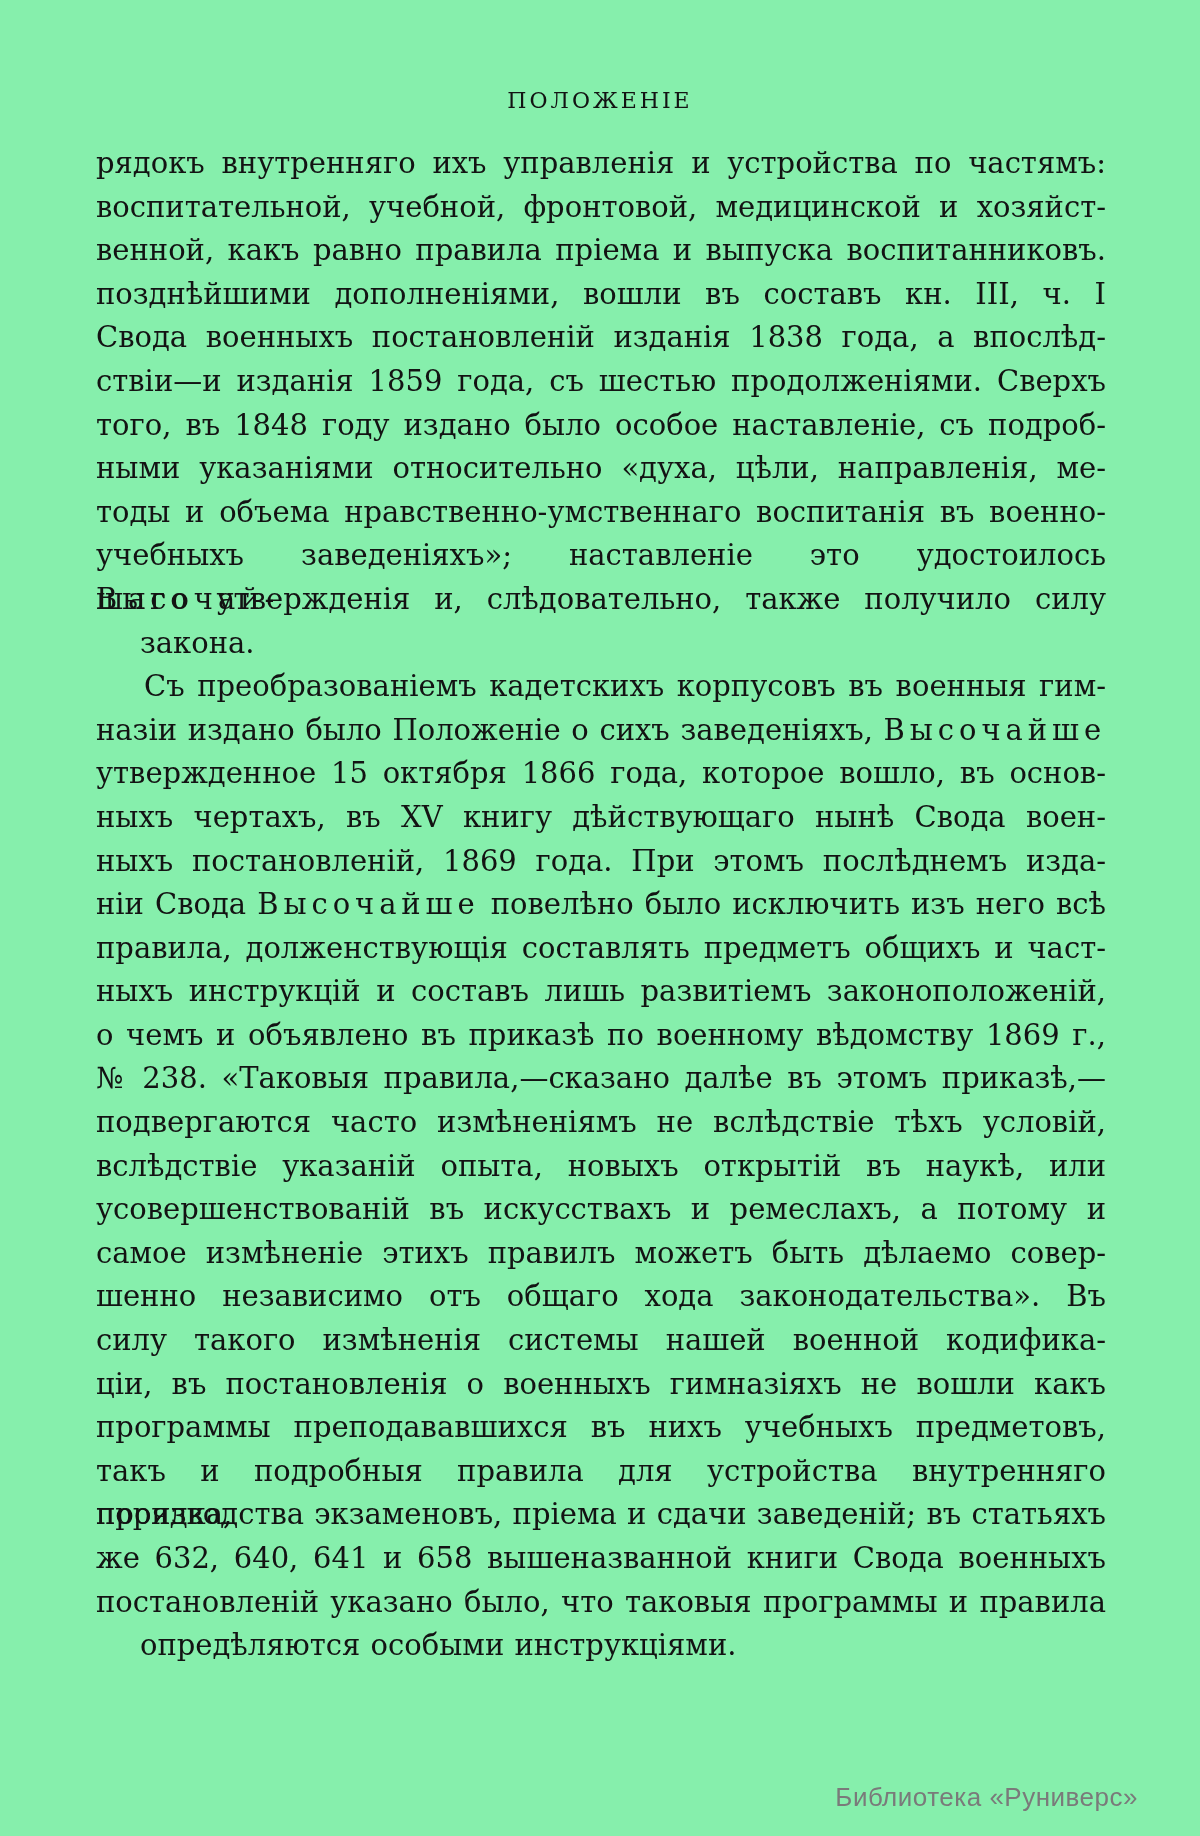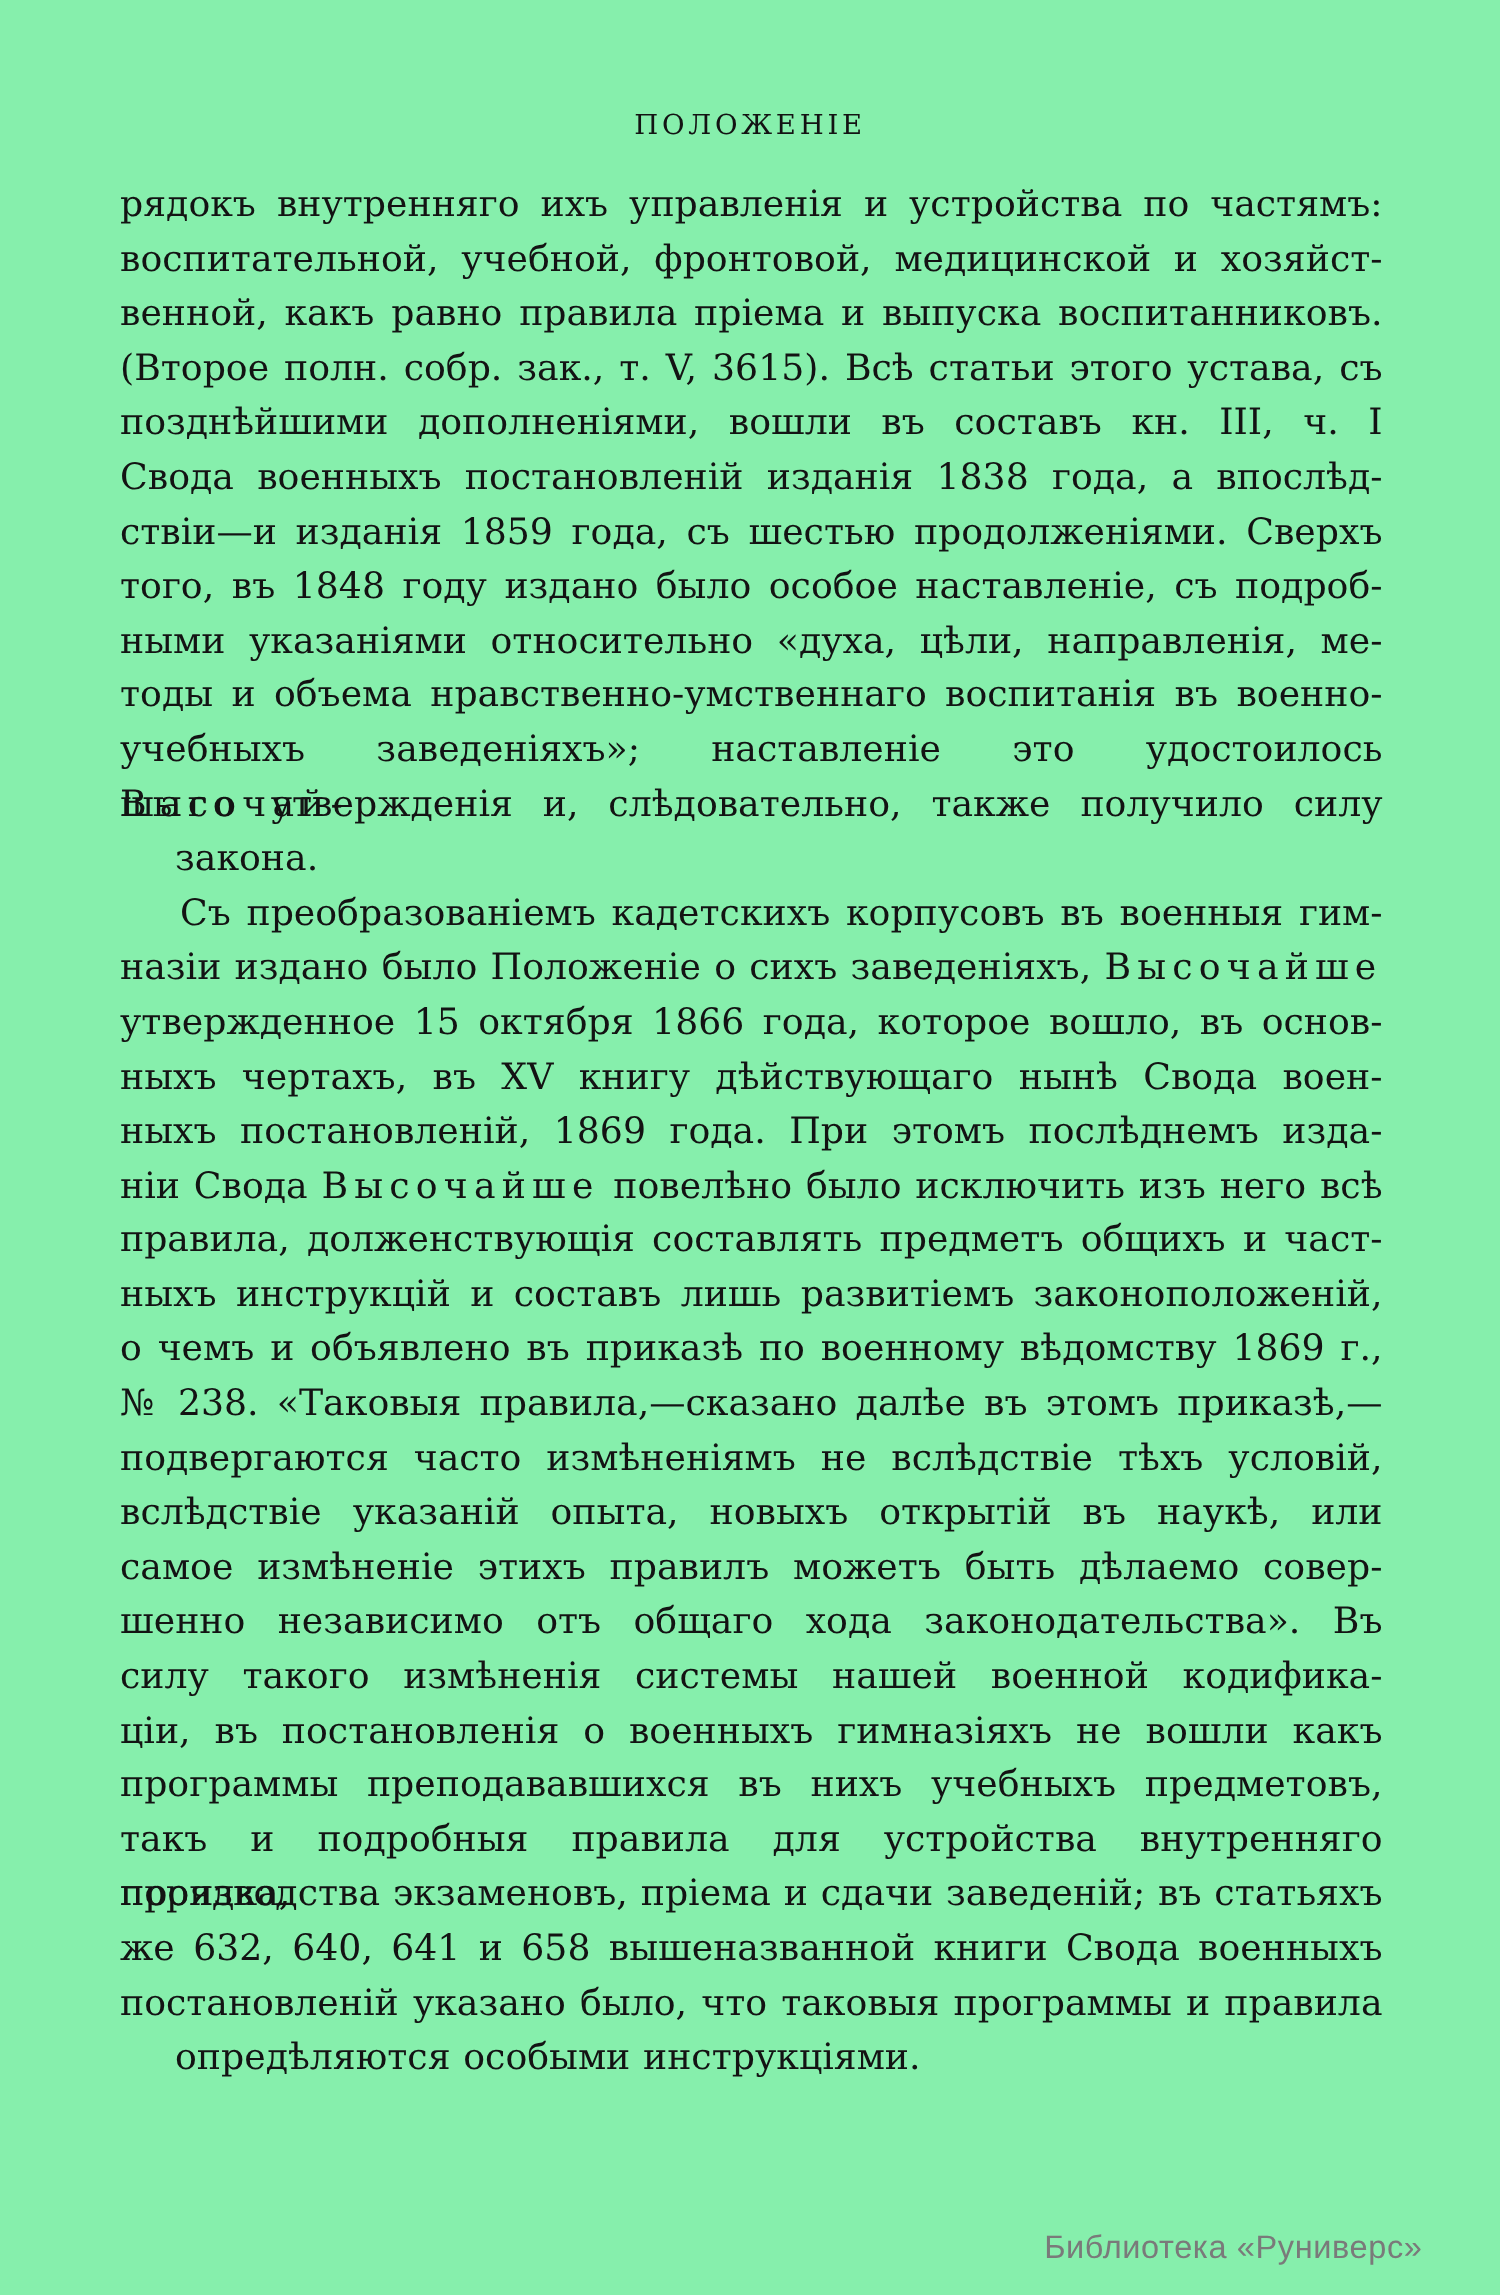--- a/index.html
+++ b/index.html
@@ -60,21 +60,20 @@
 </head>
 <body>
 
 <div class="page" style="background: #86efac; color: rgb(19, 19, 19);">
   <div class="running-head">ПОЛОЖЕНІЕ</div>
 
   <div class="text-block">
       <div class="line"><span>рядокъ внутренняго ихъ управленія и устройства по частямъ:</span></div>
       <div class="line"><span>воспитательной, учебной, фронтовой, медицинской и хозяйст-</span></div>
       <div class="line"><span>венной, какъ равно правила пріема и выпуска воспитанниковъ.</span></div>
-      <div class="line"><span>(Второе полн. собр. зак., т. V, 3615). Всѣ статьи этого устава, съ</span></div>
       <div class="line"><span>позднѣйшими дополненіями, вошли въ составъ кн. III, ч. I</span></div>
       <div class="line"><span>Свода военныхъ постановленій изданія 1838 года, а впослѣд-</span></div>
       <div class="line"><span>ствіи—и изданія 1859 года, съ шестью продолженіями. Сверхъ</span></div>
       <div class="line"><span>того, въ 1848 году издано было особое наставленіе, съ подроб-</span></div>
       <div class="line"><span>ными указаніями относительно «духа, цѣли, направленія, ме-</span></div>
       <div class="line"><span>тоды и объема нравственно-умственнаго воспитанія въ военно-</span></div>
       <div class="line"><span>учебныхъ заведеніяхъ»; наставленіе это удостоилось </span><span class="sp">Высочай-</span></div>
       <div class="line"><span class="sp">шаго</span><span> утвержденія и, слѣдовательно, также получило силу</span></div>
       <div class="line last"><span>закона.</span></div>
       <div class="line indent"><span>Съ преобразованіемъ кадетскихъ корпусовъ въ военныя гим-</span></div>
@@ -82,20 +81,21 @@
       <div class="line"><span>утвержденное 15 октября 1866 года, которое вошло, въ основ-</span></div>
       <div class="line"><span>ныхъ чертахъ, въ XV книгу дѣйствующаго нынѣ Свода воен-</span></div>
       <div class="line"><span>ныхъ постановленій, 1869 года. При этомъ послѣднемъ изда-</span></div>
       <div class="line"><span>ніи Свода </span><span class="sp">Высочайше</span><span> повелѣно было исключить изъ него всѣ</span></div>
       <div class="line"><span>правила, долженствующія составлять предметъ общихъ и част-</span></div>
       <div class="line"><span>ныхъ инструкцій и составъ лишь развитіемъ законоположеній,</span></div>
       <div class="line"><span>о чемъ и объявлено въ приказѣ по военному вѣдомству 1869 г.,</span></div>
       <div class="line"><span>№ 238. «Таковыя правила,—сказано далѣе въ этомъ приказѣ,—</span></div>
       <div class="line"><span>подвергаются часто измѣненіямъ не вслѣдствіе тѣхъ условій,</span></div>
       <div class="line"><span>вслѣдствіе указаній опыта, новыхъ открытій въ наукѣ, или</span></div>
+      <div class="line"><span>усовершенствованій въ искусствахъ и ремеслахъ, а потому и</span></div>
       <div class="line"><span>самое измѣненіе этихъ правилъ можетъ быть дѣлаемо совер-</span></div>
       <div class="line"><span>шенно независимо отъ общаго хода законодательства». Въ</span></div>
       <div class="line"><span>силу такого измѣненія системы нашей военной кодифика-</span></div>
       <div class="line"><span>ціи, въ постановленія о военныхъ гимназіяхъ не вошли какъ</span></div>
       <div class="line"><span>программы преподававшихся въ нихъ учебныхъ предметовъ,</span></div>
       <div class="line"><span>такъ и подробныя правила для устройства внутренняго порядка,</span></div>
       <div class="line"><span>производства экзаменовъ, пріема и сдачи заведеній; въ статьяхъ</span></div>
       <div class="line"><span>же 632, 640, 641 и 658 вышеназванной книги Свода военныхъ</span></div>
       <div class="line"><span>постановленій указано было, что таковыя программы и правила</span></div>
       <div class="line last"><span>опредѣляются особыми инструкціями.</span></div>

